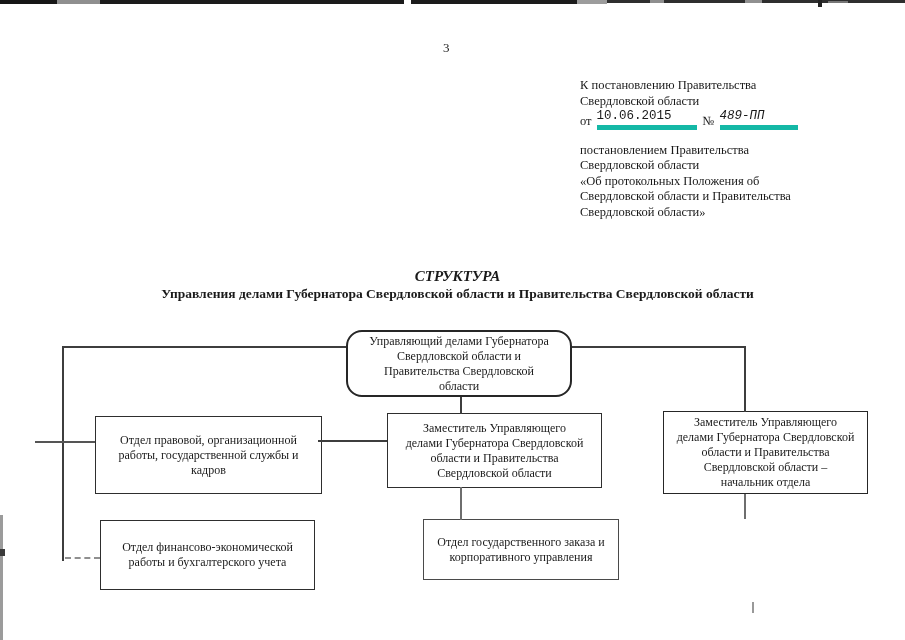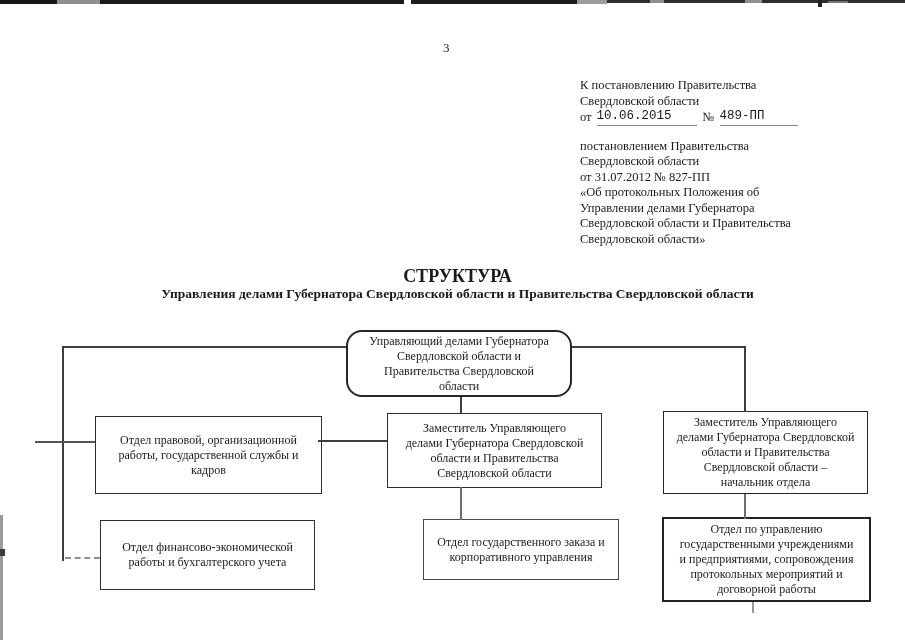--- a/index.html
+++ b/index.html
@@ -13,30 +13,30 @@
   }
   
   .seg{position:absolute;}
   .strip-left{position:absolute;left:0;top:515px;width:3px;height:125px;background:#9b9b9b;}
   .strip-left-tick{position:absolute;left:0;top:549px;width:5px;height:7px;background:#3a3a3a;}
   
   .page-number{position:absolute;left:443px;top:40px;font-size:13px;}
   
   .ref-note{position:absolute;left:580px;top:78px;width:300px;font-size:12.5px;line-height:15.5px;}
   .ref-line{white-space:nowrap;}
-  .slot{display:inline-block;border-bottom:1px solid #14b8a6;
+  .slot{display:inline-block;border-bottom:5px solid #14b8a6;
         font-family:"Liberation Mono","DejaVu Sans Mono",monospace;
         font-size:12.5px;vertical-align:bottom;}
   .slot-date{width:100px;margin-left:5px;}
-  .slot-num{width:78px;margin-left:5px;}
+  .slot-num{width:78px;margin-left:5px;font-style:italic;}
   .num-sign{margin-left:6px;}
   .approval{margin-top:13px;}
   
   .heading{position:absolute;left:10px;top:268px;width:895px;text-align:center;font-weight:bold;}
-  .heading .h1{font-size:18px;line-height:16px;}
+  .heading .h1{font-size:15px;line-height:16px;font-style:italic;}
   .heading .h2{font-size:13.5px;line-height:16px;margin-top:2px;}
   
   .node{
     position:absolute;box-sizing:border-box;background:#fff;
     border:1.5px solid var(--box_border,#2e2e2e);
     display:flex;align-items:center;justify-content:center;
     text-align:center;font-size:12px;line-height:15px;padding:1px 2px;
   }
   .node span{white-space:pre-line;}
   #n-managing{left:346px;top:330px;width:226px;height:67px;border-width:2px;border-color:#262626;border-radius:16px;}
@@ -77,23 +77,21 @@
 
   <div class="ref-note">
     <div>К постановлению Правительства</div>
     <div>Свердловской области</div>
     <div class="ref-line">
       <span>от</span><span class="slot slot-date">10.06.2015</span><span class="num-sign">№</span><span class="slot slot-num">489-ПП</span>
     </div>
     <div class="approval">
       <div>постановлением Правительства</div>
       <div>Свердловской области</div>
-      <div>от 31.07.2012 № 827-ПП</div>
       <div>«Об протокольных Положения об</div>
-      <div>Управлении делами Губернатора</div>
       <div>Свердловской области и Правительства</div>
       <div>Свердловской области»</div>
     </div>
   </div>
 
   <div class="heading">
     <div class="h1">СТРУКТУРА</div>
     <div class="h2">Управления делами Губернатора Свердловской области и Правительства Свердловской области</div>
   </div>
 
@@ -122,27 +120,20 @@
 начальник отдела</span>
   </div>
   <div class="node" id="n-finance">
     <span>Отдел финансово-экономической
 работы и бухгалтерского учета</span>
   </div>
   <div class="node" id="n-state-order">
     <span>Отдел государственного заказа и
 корпоративного управления</span>
   </div>
-  <div class="node" id="n-state-property">
-    <span>Отдел по управлению
-государственными учреждениями
-и предприятиями, сопровождения
-протокольных мероприятий и
-договорной работы</span>
-  </div>
 
   <div class="conn" style="left:62px;top:346px;width:284px;height:2px;"></div>
   <div class="conn" style="left:62px;top:346px;width:2px;height:215px;"></div>
   <div class="conn" style="left:35px;top:441px;width:60px;height:2px;background:#555;"></div>
   <div class="conn-dash" style="left:65px;top:557px;width:35px;"></div>
   <div class="conn" style="left:318px;top:440px;width:69px;height:2px;"></div>
   <div class="conn" style="left:460px;top:397px;width:2px;height:17px;"></div>
   <div class="conn conn-light" style="left:460px;top:487px;width:2px;height:33px;"></div>
   <div class="conn" style="left:572px;top:346px;width:174px;height:2px;"></div>
   <div class="conn" style="left:744px;top:346px;width:2px;height:66px;"></div>

